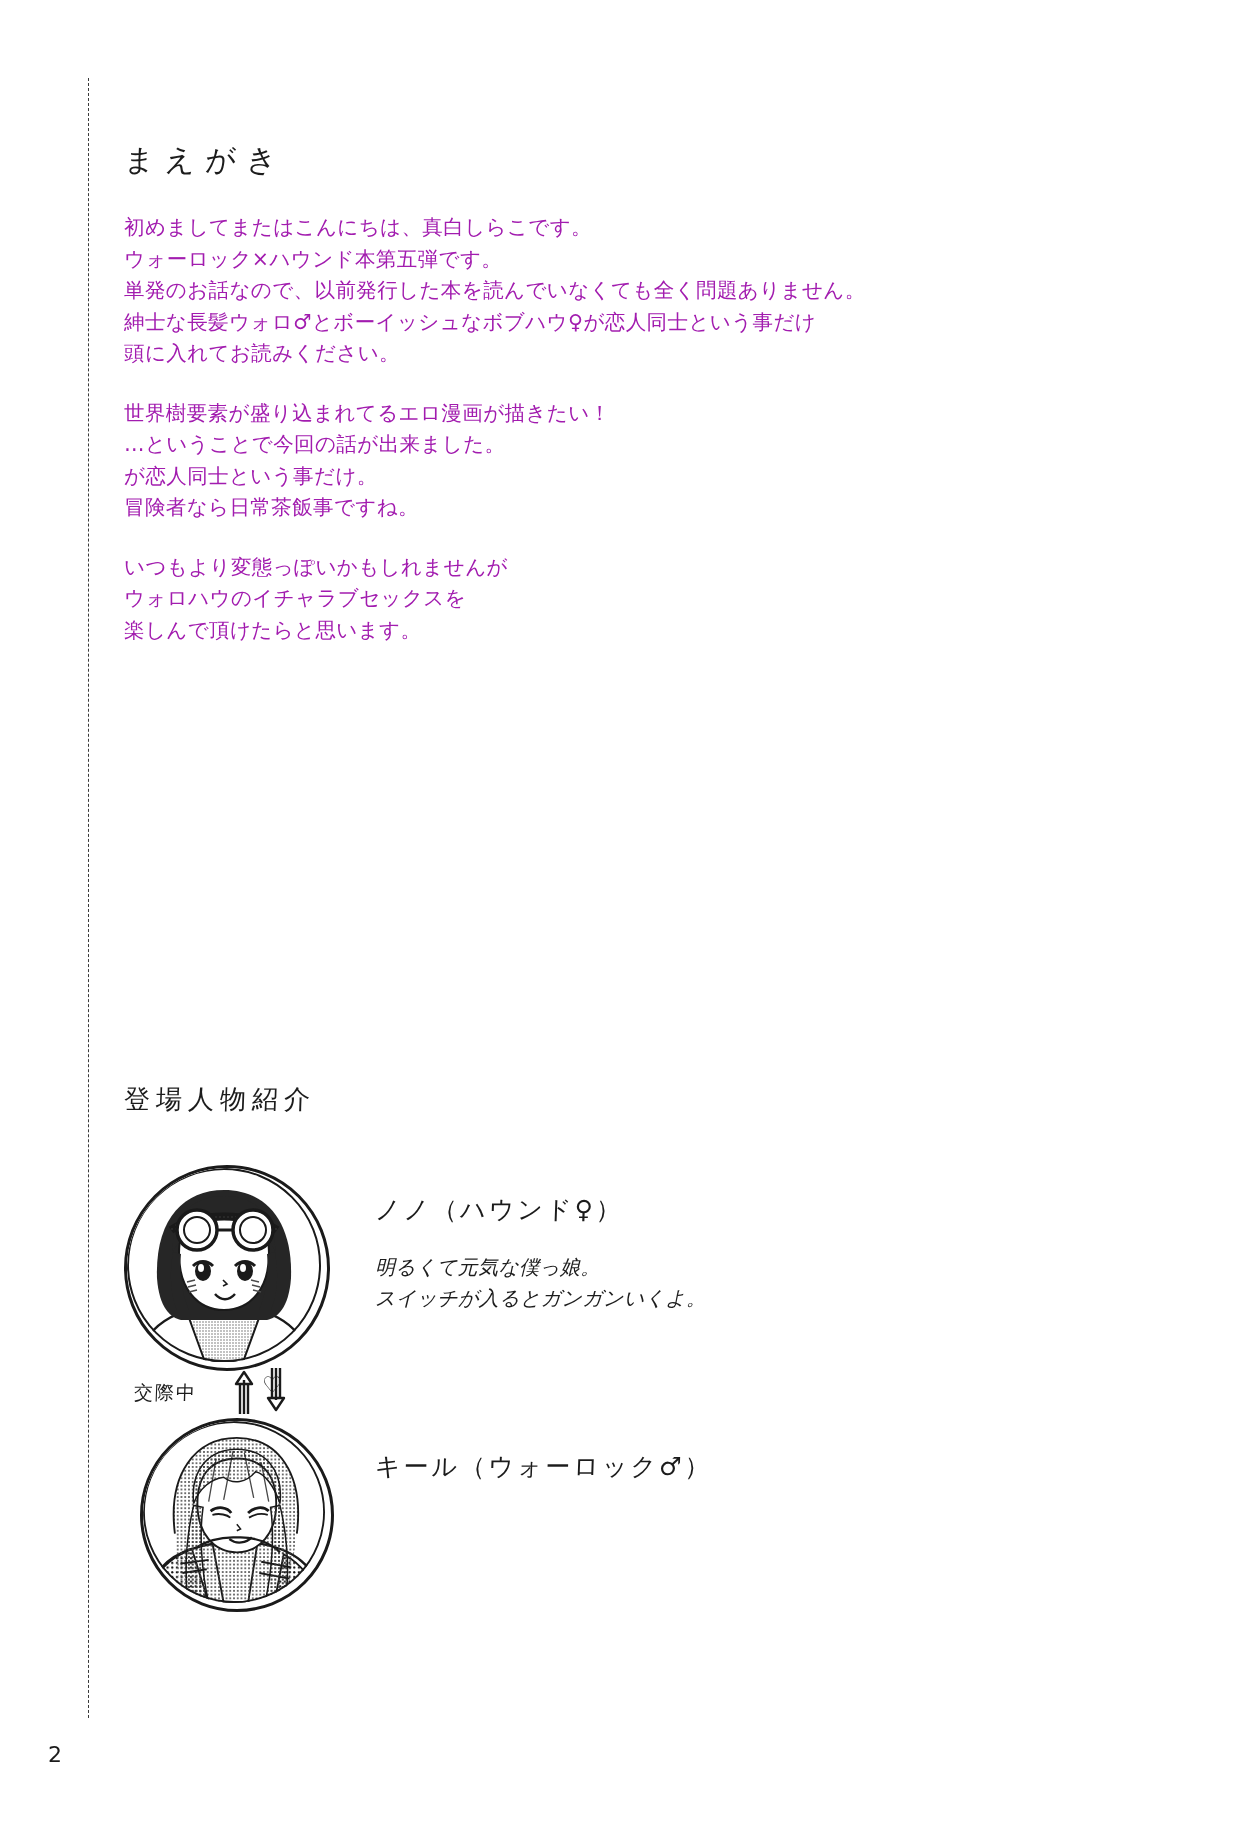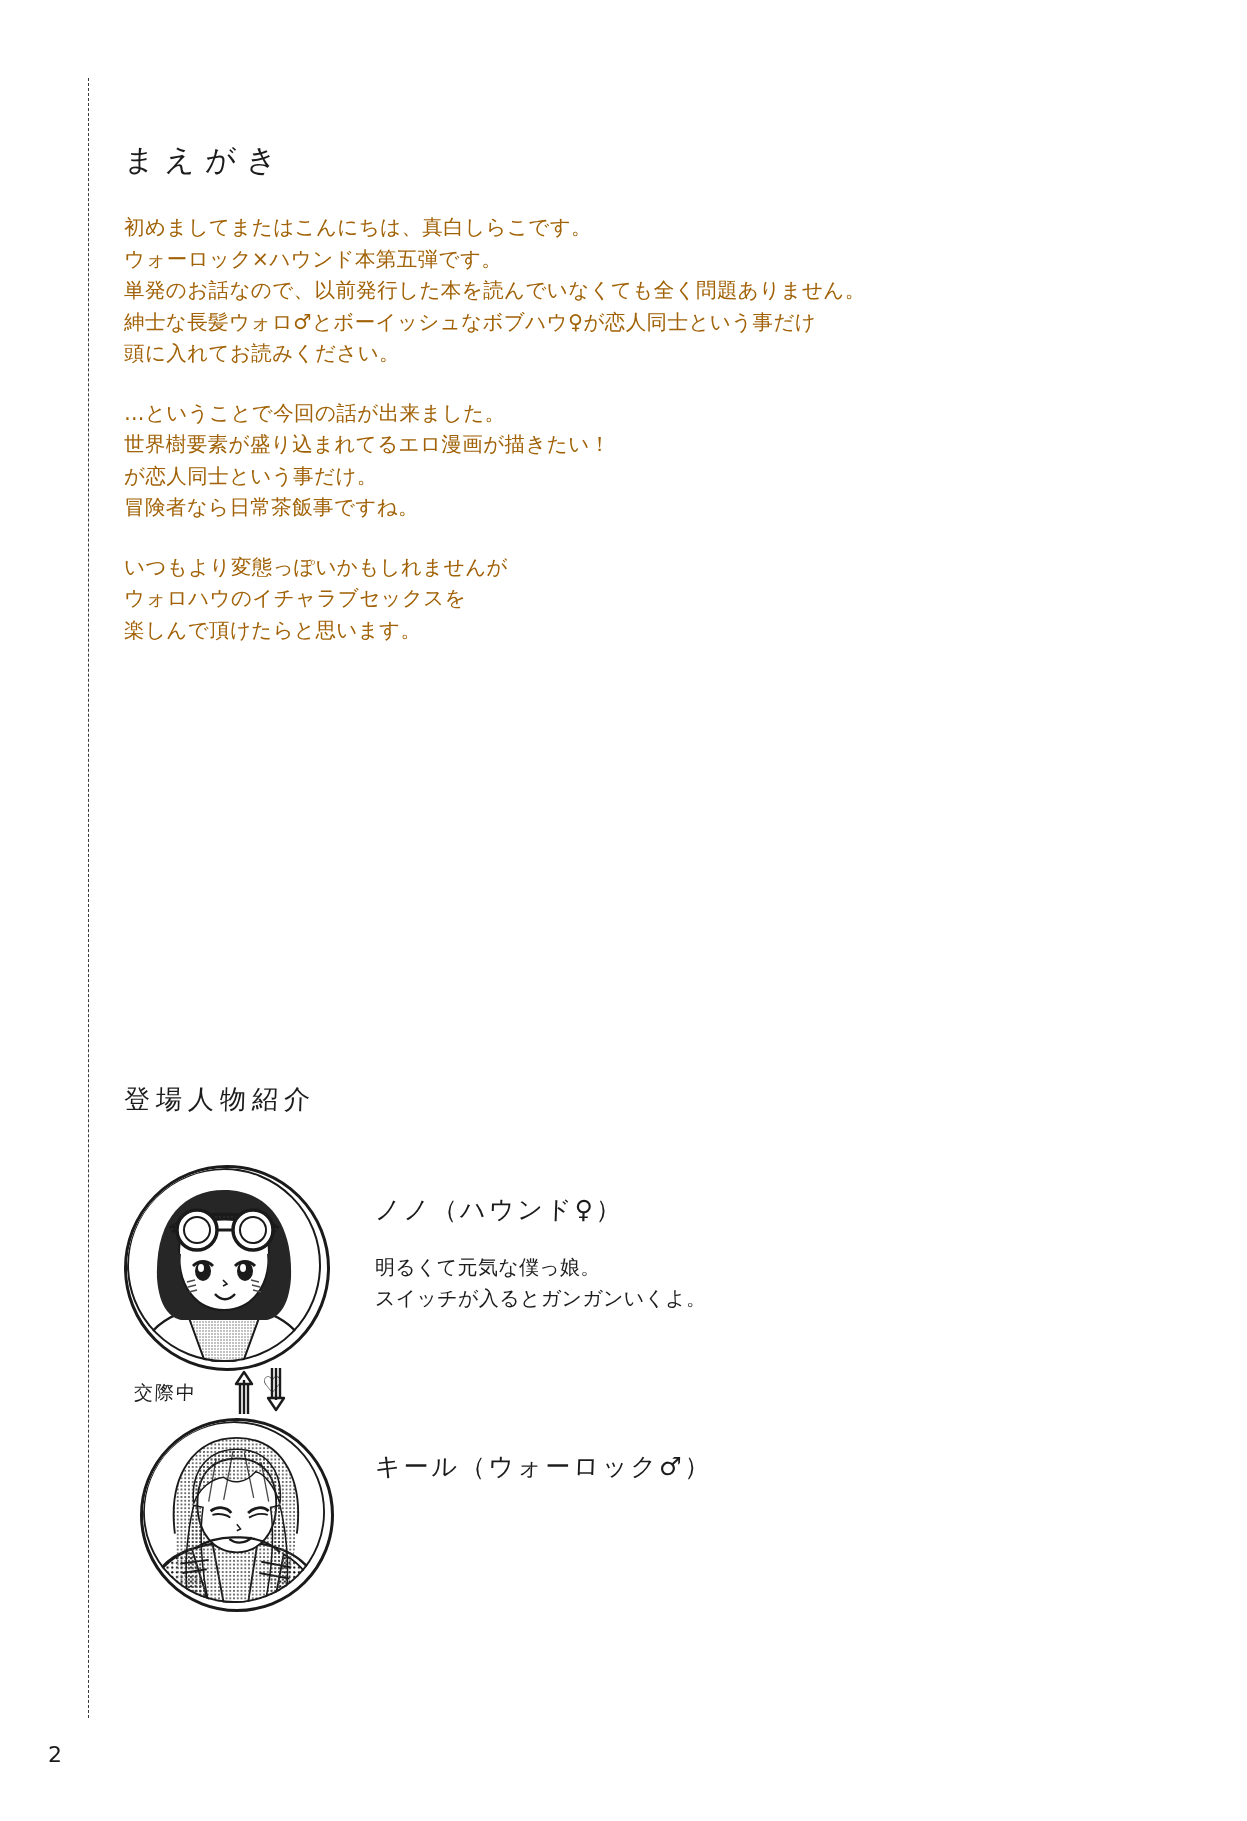--- a/index.html
+++ b/index.html
@@ -46,21 +46,21 @@
     transform: skewX(-2deg);
   }
 
   .foreword-body {
     position: absolute;
     left: 124px;
     top: 212px;
     width: 760px;
     font-size: 20.5px;
     line-height: 31.5px;
-    color: #a16207;
+    color: #a21caf;
     letter-spacing: 0.4px;
   }
   .para { margin: 0 0 28px 0; }
   .para:last-child { margin-bottom: 4px; }
   .para div { white-space: nowrap; }
 
   
   .chars-heading {
     position: absolute;
     left: 124px;
@@ -101,20 +101,21 @@
     letter-spacing: 3px;
     color: #1b1b1b;
     margin-bottom: 26px;
     transform: skewX(-2deg);
   }
   .char-desc {
     font-size: 20px;
     line-height: 31px;
     color: #1d1d1d;
     letter-spacing: 0.3px;
+    font-style: italic;
   }
   .char-desc div { white-space: nowrap; }
 
   
   .relation {
     position: absolute;
     left: 134px;
     top: 1368px;
     width: 240px;
     height: 48px;
@@ -162,22 +163,22 @@
 
   <div class="foreword-body">
     <div class="para">
       <div>初めましてまたはこんにちは、真白しらこです。</div>
       <div>ウォーロック×ハウンド本第五弾です。</div>
       <div>単発のお話なので、以前発行した本を読んでいなくても全く問題ありません。</div>
       <div>紳士な長髪ウォロ♂とボーイッシュなボブハウ♀が恋人同士という事だけ</div>
       <div>頭に入れてお読みください。</div>
     </div>
     <div class="para">
+      <div>世界樹要素が盛り込まれてるエロ漫画が描きたい！</div>
       <div>…ということで今回の話が出来ました。</div>
-      <div>世界樹要素が盛り込まれてるエロ漫画が描きたい！</div>
       <div>が恋人同士という事だけ。</div>
       <div>冒険者なら日常茶飯事ですね。</div>
     </div>
     <div class="para">
       <div>いつもより変態っぽいかもしれませんが</div>
       <div>ウォロハウのイチャラブセックスを</div>
       <div>楽しんで頂けたらと思います。</div>
     </div>
   </div>
 

